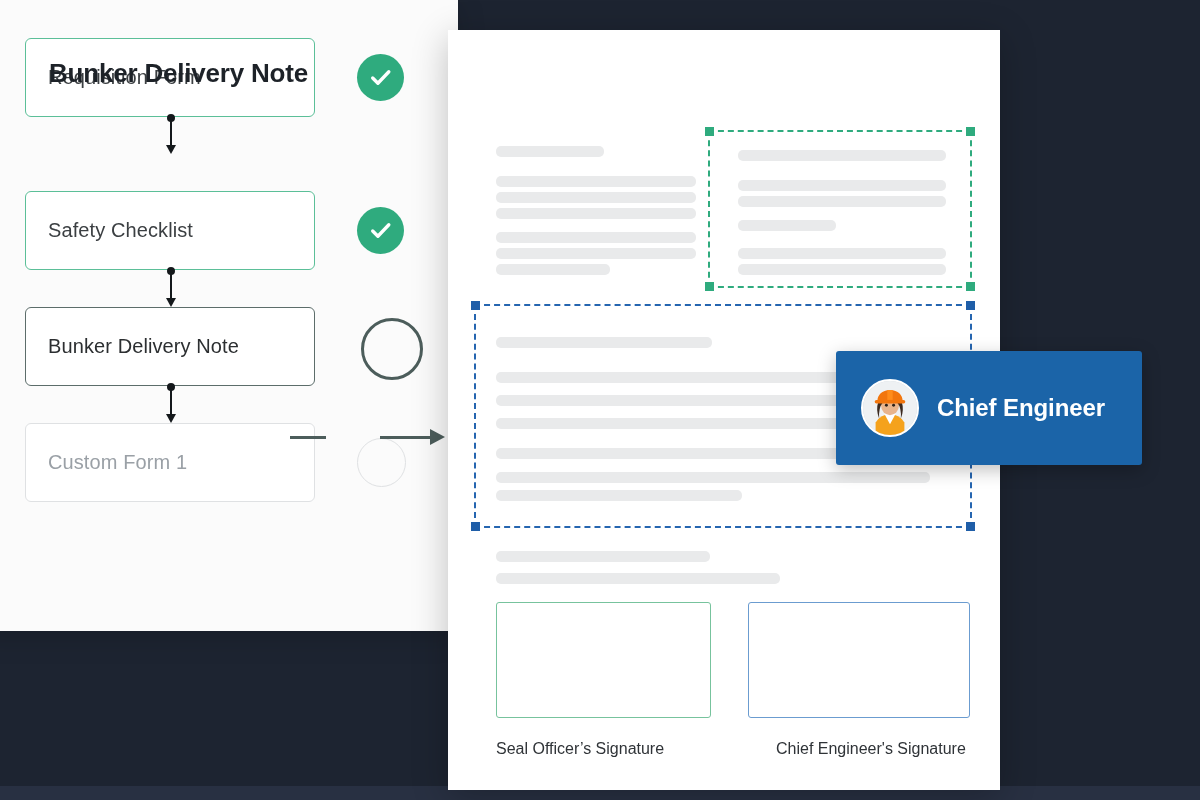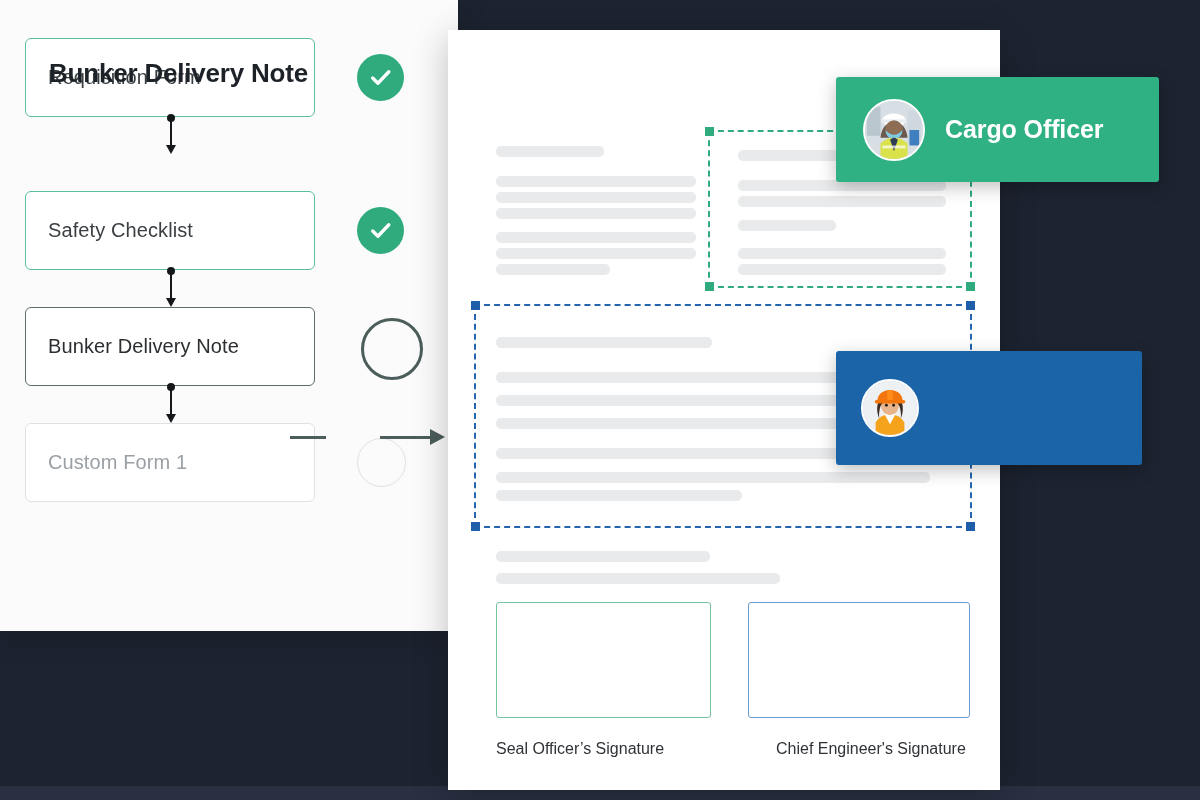--- a/index.html
+++ b/index.html
@@ -407,51 +407,33 @@
     <span class="handle tr"></span>
     <span class="handle bl"></span>
     <span class="handle br"></span>
   </div>
 
   <div class="sig-box sig-green"></div>
   <div class="sig-box sig-blue"></div>
   <div class="sig-label sig-label-green">Seal Officer’s Signature</div>
   <div class="sig-label sig-label-blue">Chief Engineer's Signature</div>
 
-  <div class="badge badge-cargo">
-    <div class="avatar">
-      <svg viewBox="0 0 60 60" width="100%" height="100%" aria-hidden="true">
-        <rect x="0" y="0" width="60" height="60" fill="#d8dfe4"></rect>
-        <rect x="2" y="6" width="14" height="30" fill="#b9c6cd"></rect>
-        <rect x="44" y="10" width="14" height="34" fill="#cfd8de"></rect>
-        <rect x="46" y="30" width="10" height="16" fill="#3f7fc0"></rect>
-        <ellipse cx="30" cy="20" rx="12" ry="7" fill="#ffffff"></ellipse>
-        <rect x="17" y="19" width="26" height="3.5" fill="#e9eef1"></rect>
-        <path d="M30 22 c-8 0 -13 6 -14 16 l28 0 c-1 -10 -6 -16 -14 -16z" fill="#6b5a4d"></path>
-        <ellipse cx="30" cy="29" rx="9" ry="9" fill="#8d6e55"></ellipse>
-        <path d="M21 30 q9 10 18 0 q-1 9 -9 9 q-8 0 -9 -9z" fill="#7ec8e3"></path>
-        <path d="M16 44 q6 -6 14 -6 q8 0 14 6 l0 16 l-28 0z" fill="#d9e24a"></path>
-        <path d="M26 40 l4 12 l4 -12 l-3 -2 l-2 0z" fill="#2c3c55"></path>
-        <rect x="18" y="46" width="24" height="3" fill="#ffffff" opacity="0.7"></rect>
-      </svg>
-    </div>
-    <span class="label">Cargo Officer</span>
-  </div>
 
   <div class="badge badge-engineer">
     <div class="avatar">
       <svg viewBox="0 0 60 60" width="100%" height="100%" aria-hidden="true">
         <rect x="0" y="0" width="60" height="60" fill="#eef1f3"></rect>
         <path d="M14 46 q6 -9 16 -9 q10 0 16 9 l0 14 l-32 0z" fill="#f5a21c"></path>
         <path d="M24 37 l6 11 l6 -11 l-4 -3 l-4 0z" fill="#ffffff"></path>
         <ellipse cx="30" cy="27" rx="10" ry="11" fill="#e8b48c"></ellipse>
         <path d="M38 24 q5 6 4 18 q4 -10 1 -19z" fill="#3b2a20"></path>
         <path d="M22 24 q-5 6 -4 18 q-4 -10 -1 -19z" fill="#3b2a20"></path>
         <path d="M30 10 c-9 0 -14 6 -14 12 l28 0 c0 -6 -5 -12 -14 -12z" fill="#f2760d"></path>
         <rect x="13" y="21" width="34" height="4" rx="2" fill="#f2760d"></rect>
         <rect x="27" y="10" width="6" height="11" fill="#ff8c1a"></rect>
         <circle cx="26" cy="27" r="1.6" fill="#2b2018"></circle>
         <circle cx="34" cy="27" r="1.6" fill="#2b2018"></circle>
       </svg>
     </div>
+    <span class="label">Chief Engineer</span>
   </div>
 
 </div>
 
 </body></html>

